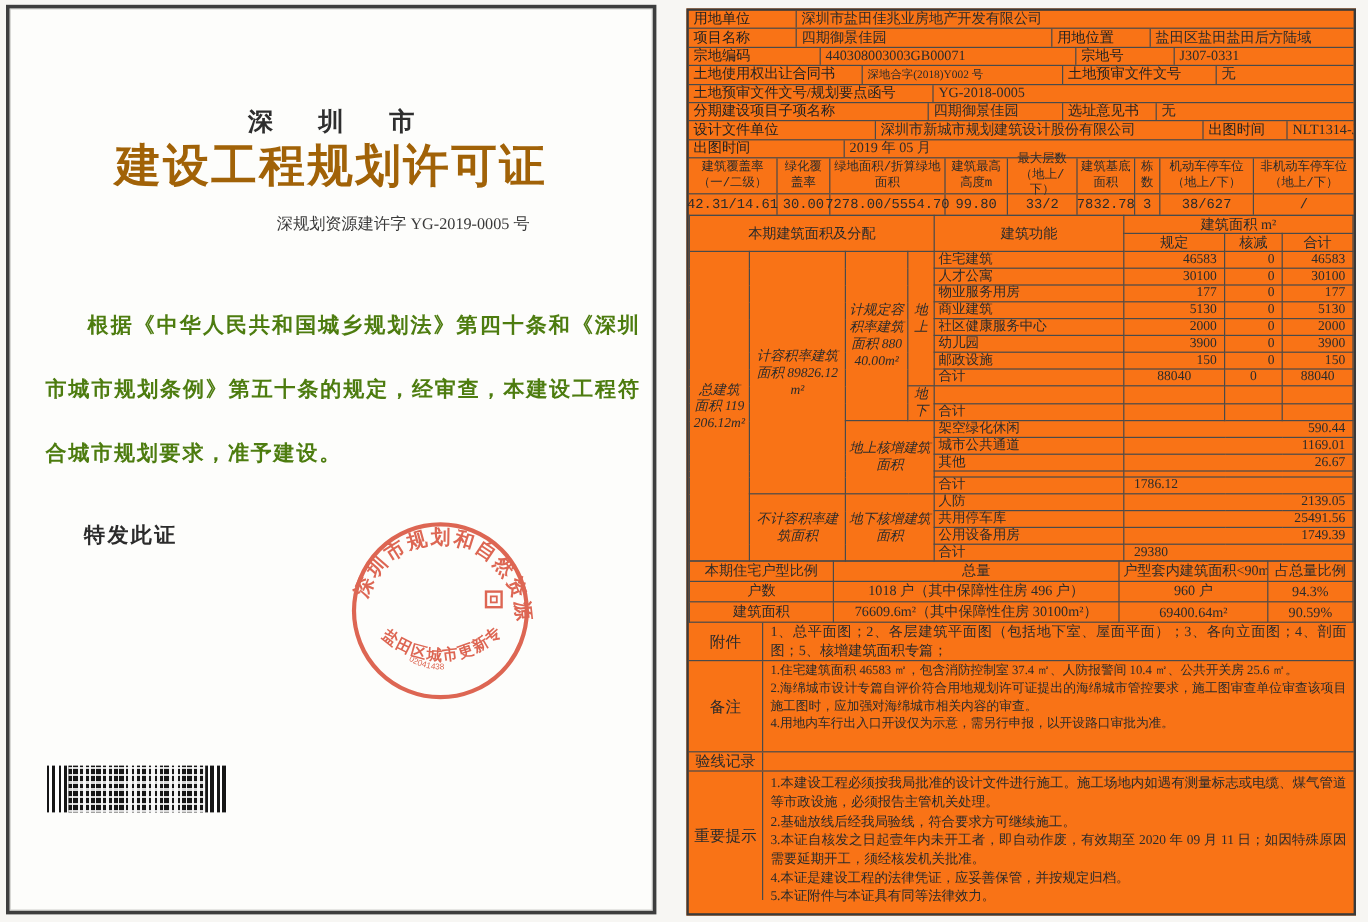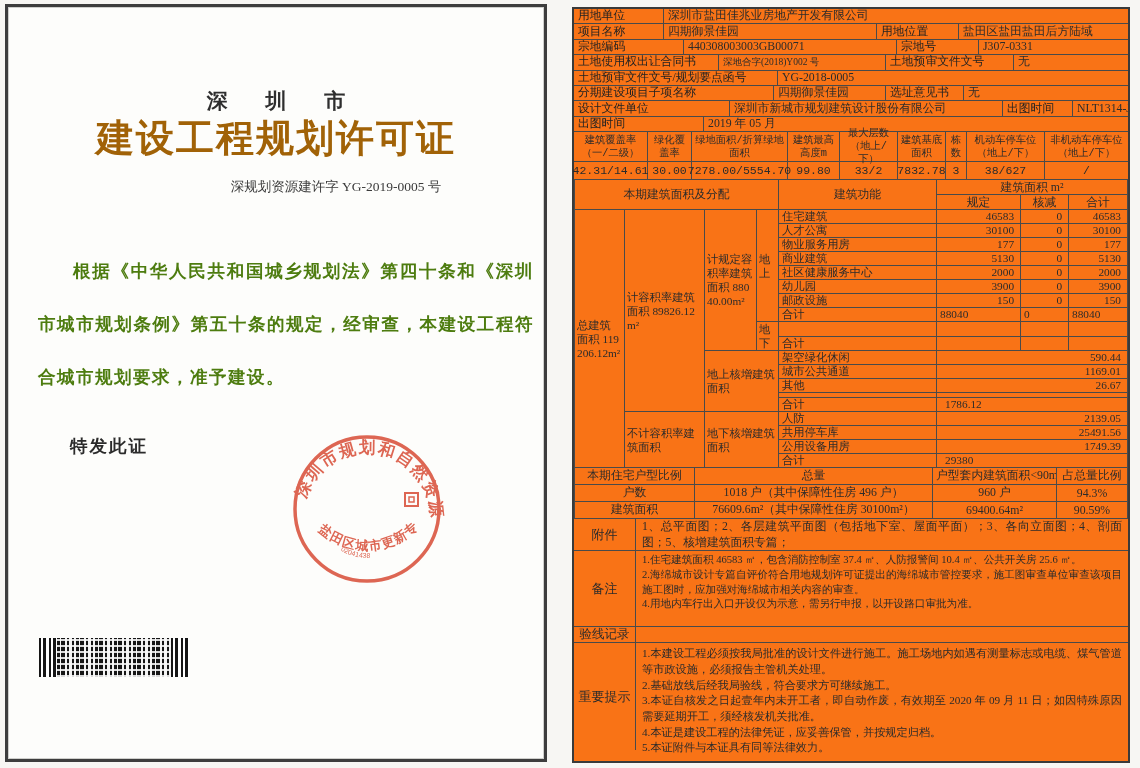--- a/index.html
+++ b/index.html
@@ -54,25 +54,25 @@
     align-items:center; justify-content:center; text-align:center;
     border-bottom:1px solid #4a4a4a; padding:0 1px; }
   .stats .v { height:17px; font-size:11.5px; display:flex; align-items:center;
     justify-content:center; }
 
   table.t { width:100%; border-collapse:collapse; table-layout:fixed; }
   table.t td { border:1px solid #4a4a4a; font-size:11.3px; padding:0 3px;
     overflow:hidden; }
   table.area td { height:14px; line-height:1.05; }
   table.area tr.hdr td { height:15px; text-align:center; font-size:11.8px; }
-  table.area td.vcell { word-break:break-all; line-height:1.25;
-    padding:0 2px; font-size:11.3px; }
+  table.area td.vcell { text-align:center; word-break:break-all; line-height:1.25;
+    padding:0 2px; font-size:11.3px;font-style:italic; }
   table.area td.fn { text-align:left; white-space:nowrap; }
   table.area td.num { text-align:right; padding-right:6px; }
-  table.area td.cen { }
+  table.area td.cen { text-align:center; }
   table.area td.lft { text-align:left; padding-left:8px; }
   table.area tr.thin td { height:5px; }
 
   table.housing td { height:16.8px; text-align:center; font-size:11.8px;
     white-space:nowrap; }
 
   .block { display:flex; border-bottom:1px solid #4a4a4a; }
   .block .blk-lbl { width:62px; min-width:62px; border-right:1px solid #4a4a4a;
     display:flex; align-items:center; justify-content:center; font-size:13px;
     text-align:center; }

